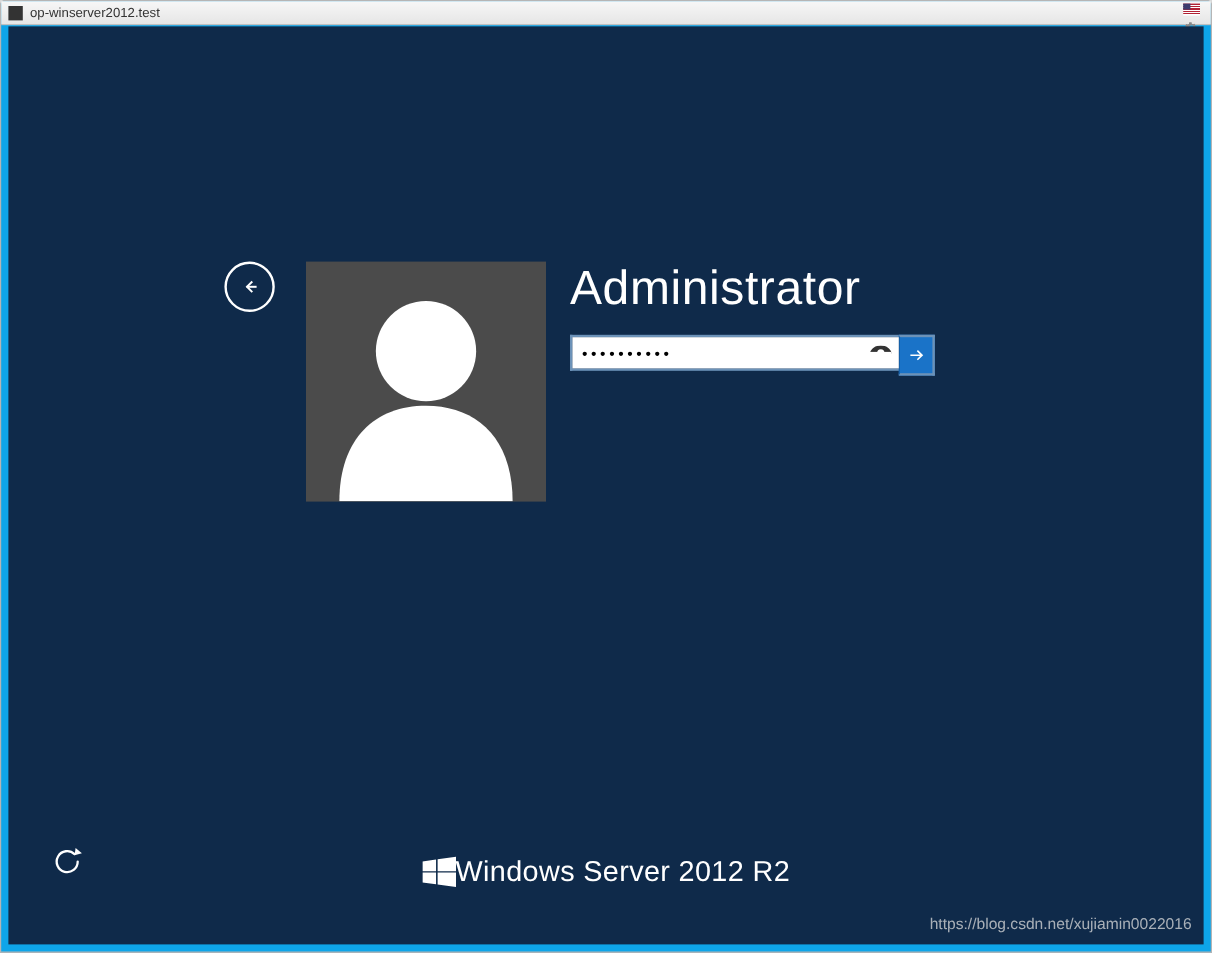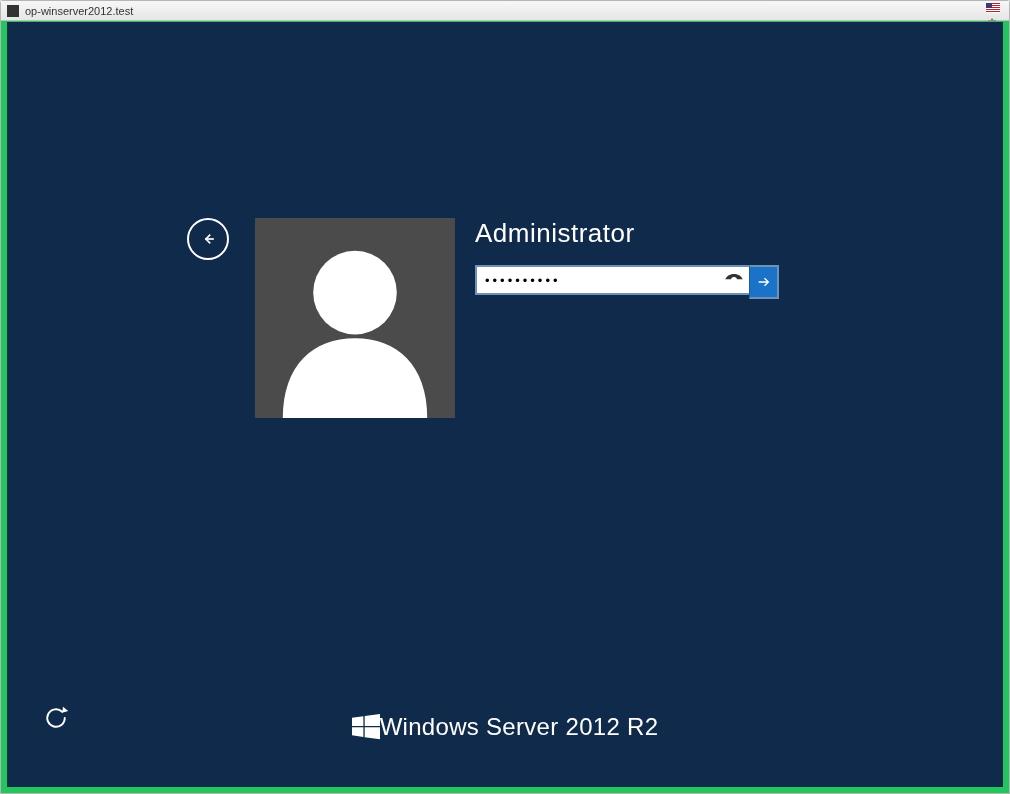--- a/index.html
+++ b/index.html
@@ -2,21 +2,21 @@
 <html><head>
 <meta charset="utf-8">
 <style>
   * { box-sizing: border-box; margin: 0; padding: 0; }
   html, body { width: 1010px; height: 794px; font-family: "Segoe UI", Arial, sans-serif; overflow: hidden; }
   body { background: #d9d9d9; }
 
   
   .vm-window {
     position: absolute; left: 0; top: 0; width: 1010px; height: 794px;
-    background: #22c55e;
+    background: #0ea5e9;
     border: 1px solid #b5b5b5;
     border-radius: 4px 4px 0 0;
   }
   .vm-titlebar {
     height: 20px;
     background: linear-gradient(#f7f7f7, #e6e6e6);
     border-bottom: 1px solid #c0c0c0;
     display: flex; align-items: center;
     font-size: 11px; color: #333;
     padding: 0 6px;
@@ -81,21 +81,21 @@
     display: flex; align-items: flex-end; justify-content: center;
     overflow: hidden;
   }
   .avatar svg { width: 190px; height: 190px; }
 
   
   .login-right {
     position: absolute; left: 468px; top: 196px; width: 320px;
   }
   .username {
-    font-size: 26px; font-weight: 300; color: #fff; letter-spacing: 0.5px;
+    font-size: 40px; font-weight: 300; color: #fff; letter-spacing: 0.5px;
     margin-bottom: 16px;
     font-family: "Segoe UI Light", "Segoe UI", Arial, sans-serif;
   }
   .pw-row {
     display: flex; align-items: stretch; height: 30px;
     border: 2px solid #6c92b8;
     border-right: none;
     width: 302px;
   }
   .pw-input-wrap {
@@ -223,15 +223,16 @@
       <svg class="win-logo" viewBox="0 0 32 32">
         <path fill="#ffffff" d="M0 5.5L13 3.6v11.2H0zM14.5 3.4L32 1v13.8H14.5zM0 16.2h13v11.2L0 25.5zM14.5 16.2H32V30l-17.5-2.4z"></path>
       </svg>
       <div class="brand-text">
         <span>Windows Server</span>
         <span> </span><span class="yr">2012</span>
         <span> </span><span class="r2">R2</span>
       </div>
     </div>
 
+    <div class="watermark">https://blog.csdn.net/xujiamin0022016</div>
 
   </div>
 </div>
 
 </body></html>

